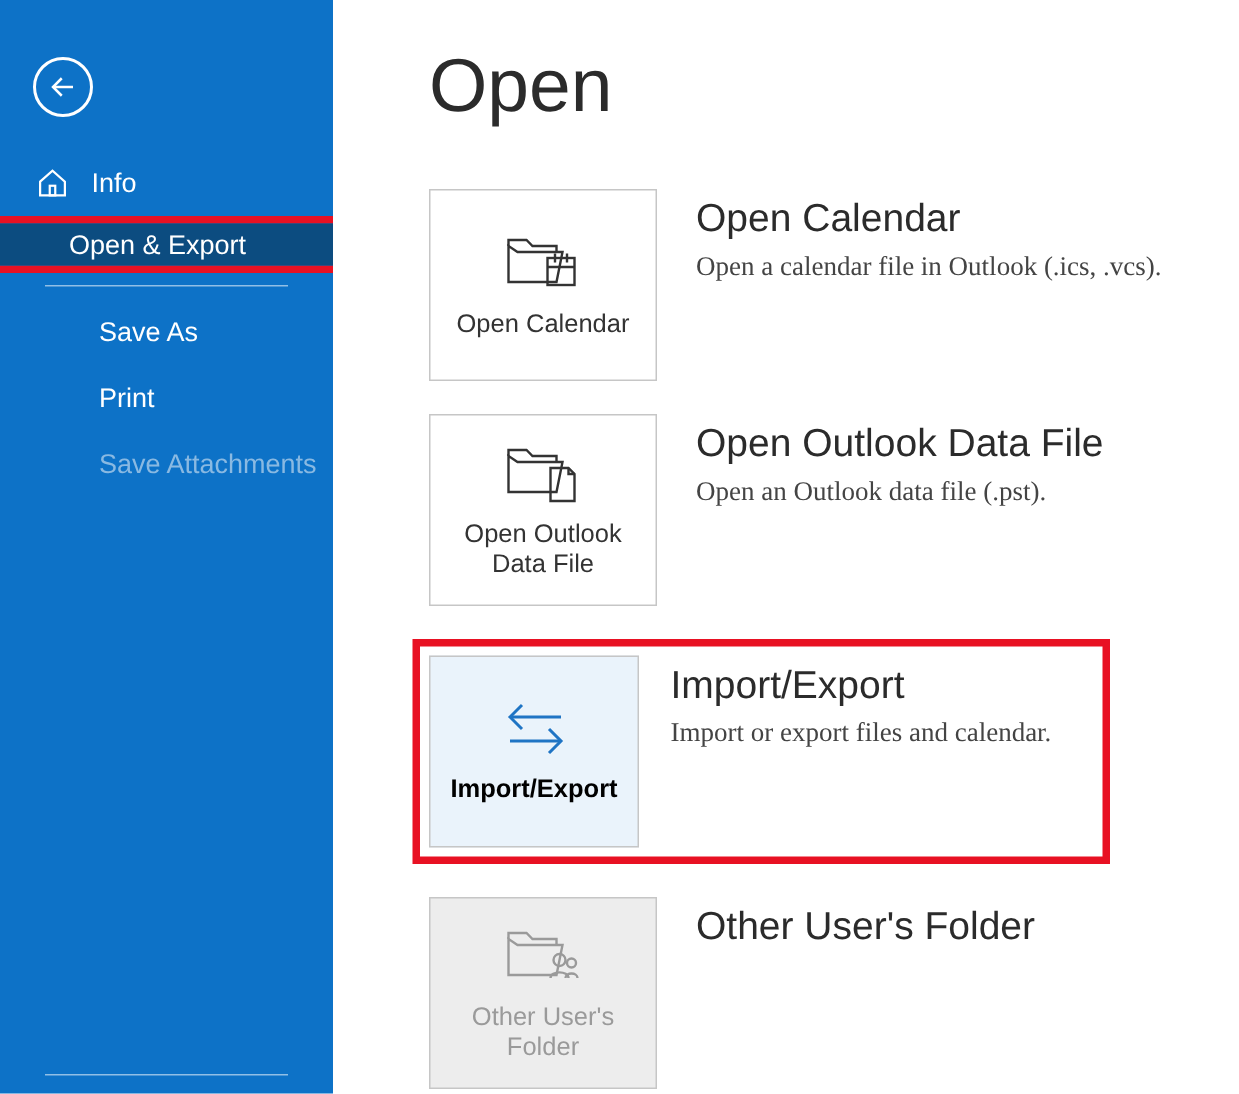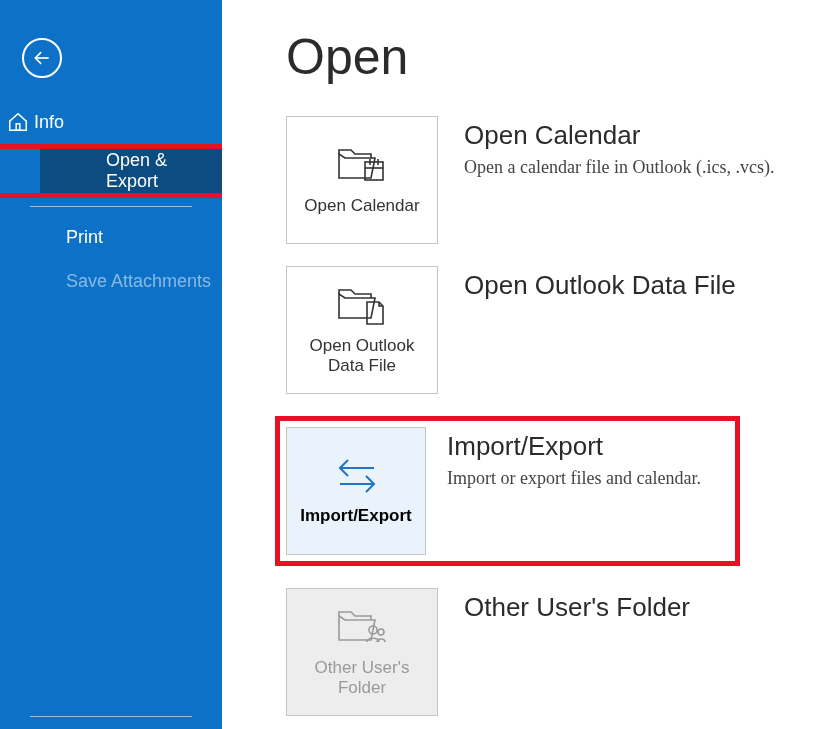--- a/index.html
+++ b/index.html
@@ -31,52 +31,51 @@
     .back-btn svg { width: 20px; height: 20px; }
     .side-item {
       display: flex;
       align-items: center;
       height: 44px;
       padding-left: 30px;
       font-size: 18px;
       color: #fff;
       cursor: pointer;
     }
-    .side-item.with-icon { padding-left: 7px; gap: 5px; }
+    .side-item.with-icon { padding-left: 24px; gap: 15px; }
     .side-item.indent { padding-left: 66px; }
     .side-item.selected {
       background: #0c4c80;
     }
     .side-item.disabled { color: #89b9e2; cursor: default; }
     .side-divider {
       height: 1px;
       background: rgba(255,255,255,0.55);
       margin: 8px 30px 8px 30px;
     }
     .selected-wrap {
       border: 5px solid #e81123;
       margin: 0 -5px;
     }
     .selected-wrap .side-item {
-        height: 44px;
-        padding-left: 66px;
-        margin-left: 40px;
+        height: 28px;
+        padding-left: 46px;
     }
 
     .main {
       flex: 1;
       padding: 28px 0 0 64px;
       background: #fff;
       position: relative;
     }
     .main-title {
       font-size: 50px;
       font-weight: 300;
       color: #2b2b2b;
-      margin-bottom: 30px;
+      margin-bottom: 40px;
     }
     .option-row {
       display: flex;
       align-items: flex-start;
       margin-bottom: 22px;
       gap: 26px;
     }
     .tile {
       width: 152px;
       height: 128px;
@@ -146,20 +145,23 @@
   </div>
 
   <div class="selected-wrap">
     <div class="side-item selected indent">
       <span>Open &amp; Export</span>
     </div>
   </div>
 
   <div class="side-divider"></div>
 
+  <div class="side-item indent">
+    <span>Save As</span>
+  </div>
 
   <div class="side-item indent">
     <span>Print</span>
   </div>
 
   <div class="side-item indent disabled">
     <span>Save Attachments</span>
   </div>
 
   <div class="bottom-divider"></div>
@@ -191,20 +193,21 @@
       <svg width="50" height="42" viewBox="0 0 50 42" fill="none" stroke="#333" stroke-width="1.6">
         <path d="M2 10 L2 34 L34 34 L38 14 L8 14 Z"></path>
         <path d="M2 10 L2 6 L14 6 L18 10 L34 10 L34 14"></path>
         <path d="M30 18 L42 18 L46 22 L46 40 L30 40 Z"></path>
         <path d="M42 18 L42 22 L46 22"></path>
       </svg>
       <div class="tlabel">Open Outlook Data File</div>
     </div>
     <div class="option-desc">
       <h2>Open Outlook Data File</h2>
+      <p>Open an Outlook data file (.pst).</p>
     </div>
   </div>
 
   <div class="highlight-box">
     <div class="option-row">
       <div class="tile selected">
         <svg width="48" height="40" viewBox="0 0 48 40" fill="none" stroke="#1f74c4" stroke-width="2">
           <line x1="42" y1="12" x2="8" y2="12"></line>
           <polyline points="16,4 8,12 16,20"></polyline>
           <line x1="8" y1="28" x2="42" y2="28"></line>

